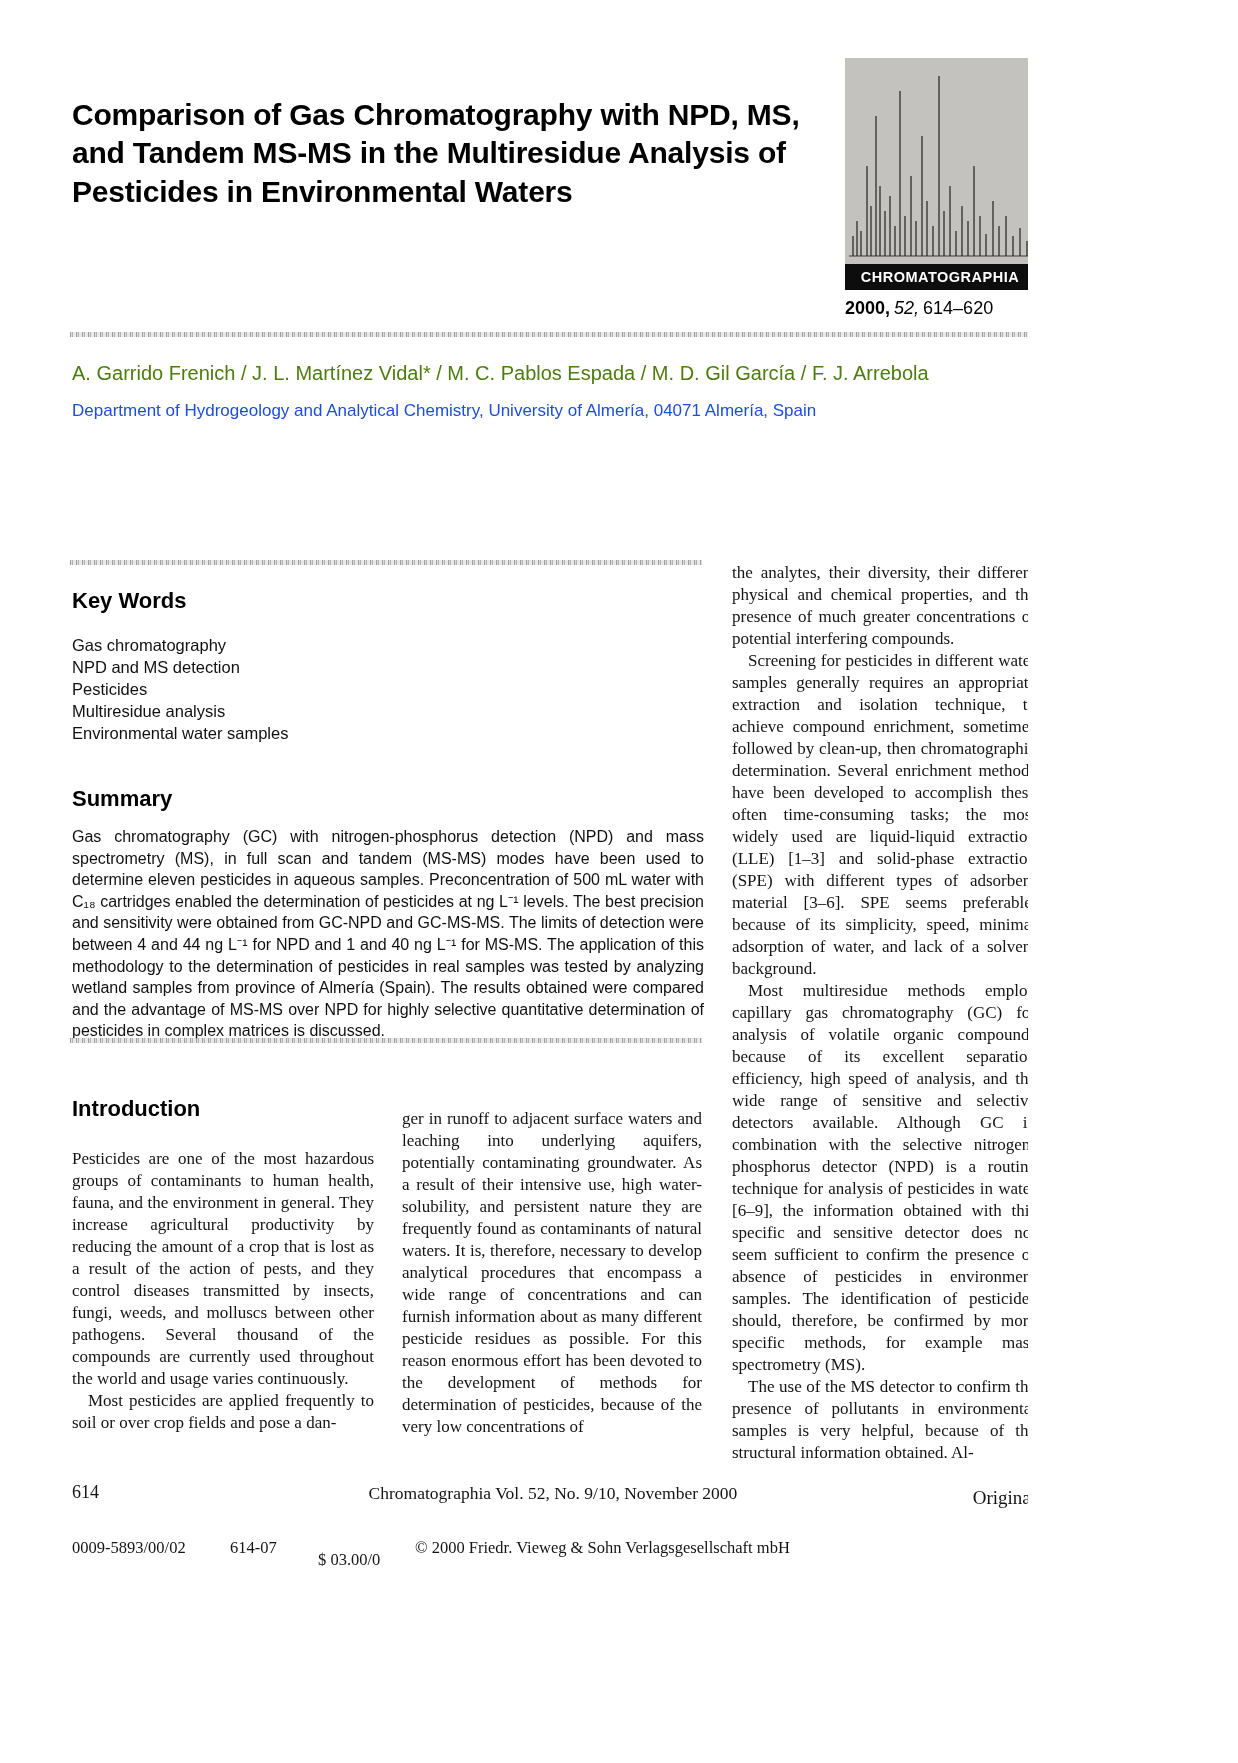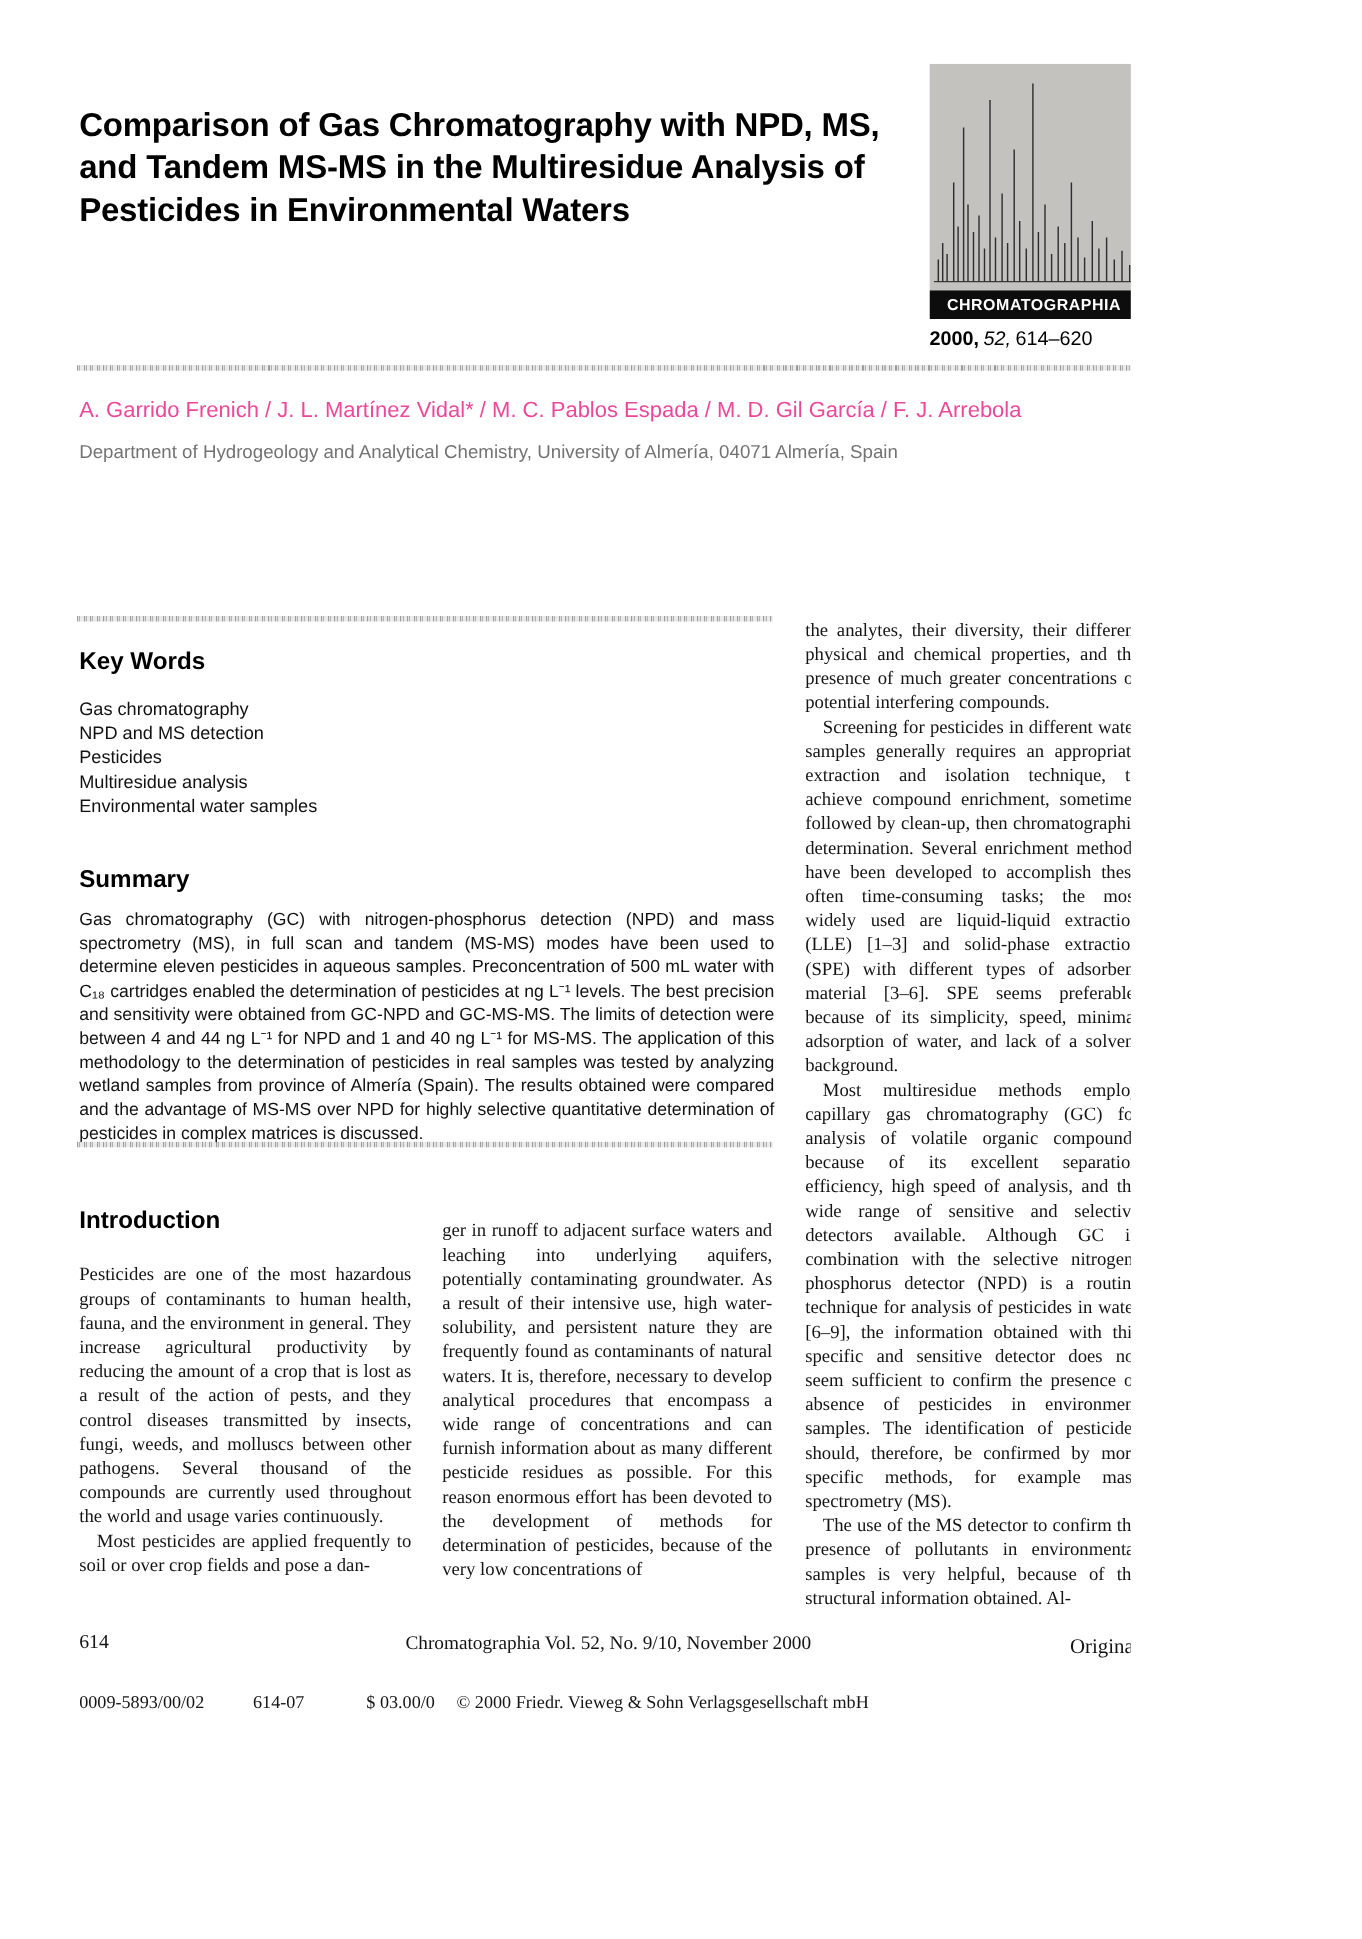--- a/index.html
+++ b/index.html
@@ -29,25 +29,25 @@
     position:absolute; height:5px; opacity:.85;
     background:repeating-linear-gradient(90deg,
       #8a8a8a 0 1px, #d9d9d9 1px 2px, #a3a3a3 2px 3px, #e6e6e6 3px 6px);
   }
   .rule-top    { left:70px; top:332px; width:1036px; }
   .rule-mid    { left:70px; top:560px; width:632px; }
   .rule-bottom { left:70px; top:1038px; width:632px; }
 
   .authors {
     position:absolute; left:72px; top:362px; width:940px;
-    font-family:"Liberation Sans", sans-serif; font-size:20px; color:#ec4899;
+    font-family:"Liberation Sans", sans-serif; font-size:20px; color:#4d7c0f;
   }
   .affiliation {
     position:absolute; left:72px; top:401px; width:940px;
-    font-family:"Liberation Sans", sans-serif; font-size:17px; color:#737373;
+    font-family:"Liberation Sans", sans-serif; font-size:17px; color:#1d4ed8;
   }
 
   .section-heading {
     position:absolute; font-family:"Liberation Sans", sans-serif;
     font-weight:700; font-size:22px; color:#000;
   }
   .kw-heading      { left:72px; top:588px; }
   .summary-heading { left:72px; top:786px; }
   .intro-heading   { left:72px; top:1096px; }
 
@@ -73,21 +73,21 @@
   .bodycol p.indent { text-indent:16px; }
 
   .footer-page    { position:absolute; left:72px;  top:1482px; font-size:18px; }
   .footer-journal { position:absolute; left:70px;  top:1483px; width:966px; text-align:center; font-size:17.5px; }
   .footer-orig    { position:absolute; left:870px; top:1487px; width:166px; text-align:right; font-size:19px; }
 
   .imprint { position:absolute; left:0; top:1538px; width:1238px; font-size:16.5px; }
   .imprint span { position:absolute; white-space:nowrap;font-family:Liberation Serif, serif; }
   .imp-issn  { left:72px; }
   .imp-art   { left:230px; }
-  .imp-price { left:333px; }
+  .imp-price { left:318px;margin-top:12px; }
   .imp-copy  { left:415px; }
 </style>
 </head>
 <body>
 
 <div class="page">
 
   <h1 class="title">Comparison of Gas Chromatography with NPD, MS, and Tandem MS-MS in the Multiresidue Analysis of Pesticides in Environmental Waters</h1>
 
   <div class="chromatogram">

